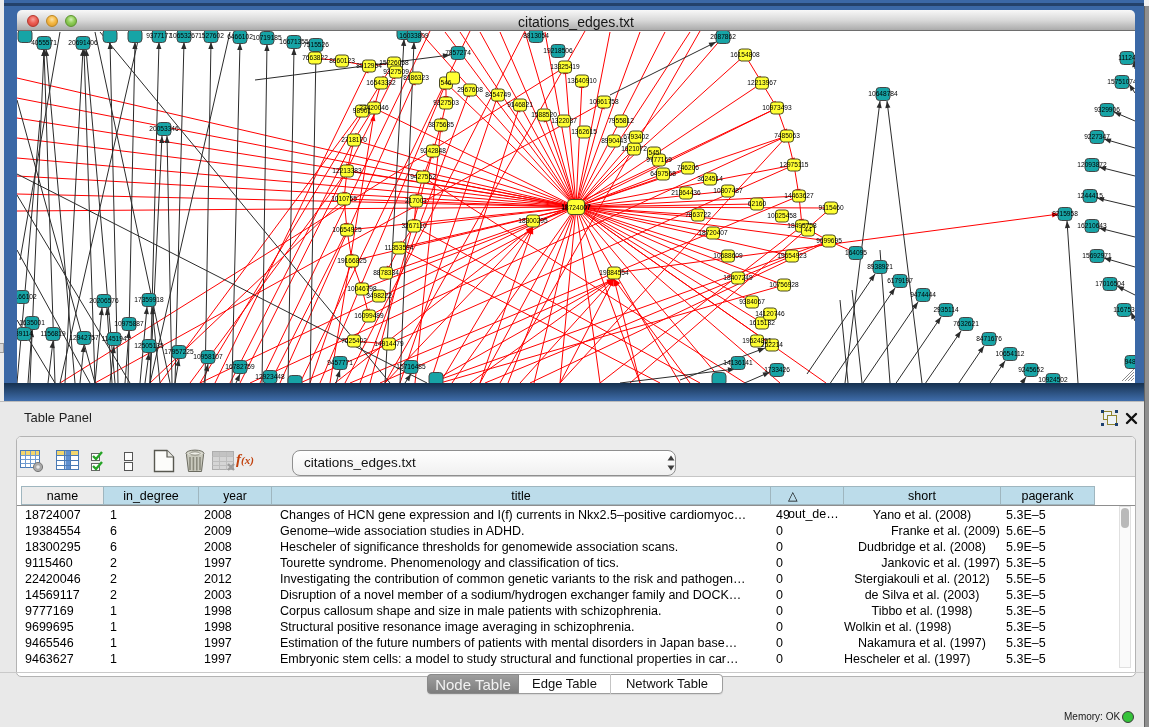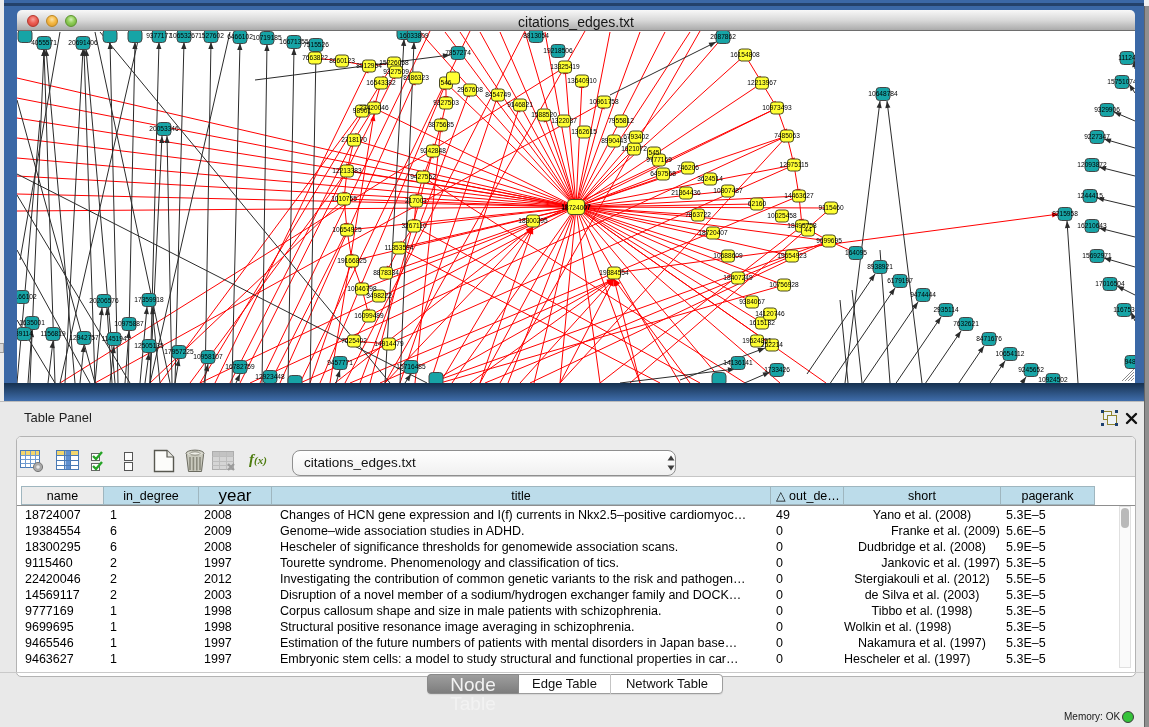--- a/index.html
+++ b/index.html
@@ -763,41 +763,41 @@
   <path d="M2.5 6 L4.5 22.5 H17.5 L19.5 6" fill="#c9c9bd" stroke="#6b6b60"></path>
   <path d="M6 8 V21 M9.4 8 V21.6 M12.8 8 V21.6 M16 8 V21" stroke="#8a8a7d" stroke-width="1.6"></path>
   <ellipse cx="11" cy="4.5" rx="5" ry="1.7" fill="#efefe8" stroke="#8a8a7d"></ellipse>
 </svg>
 <svg class="abs" style="left:212px;top:451px" width="25" height="21">
   <rect x="0.5" y="0.5" width="21" height="18" fill="#d5d5d5" stroke="#adadad"></rect>
   <rect x="1" y="1" width="20" height="4" fill="#c3c3c3"></rect>
   <path d="M0.5 5.5 H21.5 M0.5 10.5 H21.5 M0.5 14.5 H21.5 M7.5 1 V18.5 M14.5 1 V18.5" stroke="#bdbdbd"></path>
   <path d="M16 13 l6 6 M22 13 l-6 6" stroke="#9b9b9b" stroke-width="2.2"></path>
 </svg>
-<div class="abs" style="left:249px;top:451px;width:26px;font-size:15px;color:#4d7c0f;
+<div class="abs" style="left:236px;top:451px;width:26px;font-size:15px;color:#c2410c;
   font-family:'Liberation Serif',serif;font-style:italic;font-weight:bold">f<span style="font-size:11px">(x)</span></div>
 
 <div class="abs" style="left:292px;top:450px;width:384px;height:26px;
   border:1px solid #8f8f8f;border-radius:8px;background:linear-gradient(#ffffff,#f0f0f0)"></div>
 <div class="abs" style="left:304px;top:455px;font-size:13.5px;color:#111">citations_edges.txt</div>
 <svg class="abs" style="left:664px;top:454px" width="14" height="18">
   <path d="M7 1.5 L10.5 6.5 H3.5 Z" fill="#3d3d3d"></path>
     <path d="M7 16.5 L3.5 11.5 H10.5 Z" fill="#3d3d3d"></path>
 </svg>
 
 <div class="abs" style="left:21px;top:486px;width:83px;height:19px;background:#ececec;border:1px solid #9fb6bf;
   font-size:12.5px;text-align:center;line-height:18px">name</div>
 <div class="abs" style="left:103px;top:486px;width:96px;height:19px;background:#bcdcea;border:1px solid #9fb6bf;
   font-size:12.5px;text-align:center;line-height:18px">in_degree</div>
 <div class="abs" style="left:198px;top:486px;width:74px;height:19px;background:#bcdcea;border:1px solid #9fb6bf;
-  font-size:17px;text-align:center;line-height:18px">year</div>
+  font-size:12px;text-align:center;line-height:18px">year</div>
 <div class="abs" style="left:271px;top:486px;width:500px;height:19px;background:#bcdcea;border:1px solid #9fb6bf;
   font-size:12.5px;text-align:center;line-height:18px">title</div>
 <div class="abs" style="left:770px;top:486px;width:74px;height:19px;background:#bcdcea;border:1px solid #9fb6bf;
-  font-size:12.5px;text-align:left;line-height:18px;padding-left:5px">△ out_de…</div>
+  font-size:12.5px;text-align:left;line-height:18px;padding-left:17px">△ out_de…</div>
 <div class="abs" style="left:843px;top:486px;width:158px;height:19px;background:#bcdcea;border:1px solid #9fb6bf;
   font-size:12.5px;text-align:center;line-height:18px">short</div>
 <div class="abs" style="left:1000px;top:486px;width:95px;height:19px;background:#bcdcea;border:1px solid #9fb6bf;
   font-size:12.5px;text-align:center;line-height:18px">pagerank</div>
 <div class="abs" style="left:17px;top:505px;width:1118px;height:1px;background:#8e8e8e"></div>
 
 <div class="cell" style="left:25px;top:507px">18724007</div>
 <div class="cell" style="left:110px;top:507px">1</div>
 <div class="cell" style="left:204px;top:507px">2008</div>
 <div class="cell" style="left:280px;top:507px">Changes of HCN gene expression and I(f) currents in Nkx2.5–positive cardiomyoc…</div>
@@ -868,18 +868,18 @@
 <div class="cell" style="left:844px;top:651px;width:156px;">Hescheler et al. (1997)</div>
 <div class="cell" style="left:1006px;top:651px">5.3E–5</div>
 
 <div class="abs" style="left:1119px;top:506px;width:12px;height:162px;background:#fafafa;border:1px solid #e0e0e0"></div>
 <div class="abs" style="left:1121px;top:508px;width:8px;height:20px;background:#b9b9b9;border-radius:4px"></div>
 
 <div class="abs" style="left:0;top:672px;width:1144px;height:1px;background:#c9c9c9"></div>
 <div class="abs" style="left:427px;top:674px;width:296px;height:20px;background:#fff;border:1px solid #9d9d9d;
   border-radius:4px;box-shadow:0 1px 1px rgba(0,0,0,.08)"></div>
 <div class="abs" style="left:427px;top:674px;width:92px;height:20px;background:linear-gradient(#9e9e9e,#7d7d7d);
-  border:1px solid #8a8a8a;border-radius:4px 0 0 4px;color:#f2f2f2;font-size:19px;text-align:center;line-height:19px">Node Table</div>
+  border:1px solid #8a8a8a;border-radius:4px 0 0 4px;color:#f2f2f2;font-size:15px;text-align:center;line-height:19px">Node Table</div>
 <div class="abs" style="left:519px;top:674px;width:92px;height:20px;font-size:13px;color:#111;text-align:center;line-height:19px;border-right:1px solid #c4c4c4">Edge Table</div>
 <div class="abs" style="left:611px;top:674px;width:112px;height:20px;font-size:13px;color:#111;text-align:center;line-height:19px">Network Table</div>
 
 <div class="abs" style="left:1064px;top:711px;font-size:10px;color:#1a1a1a">Memory: OK</div>
 <div class="abs" style="left:1122px;top:711px;width:12px;height:12px;border-radius:50%;background:#35c33a;border:1px solid #3d3d3d"></div>
 
 </body></html>

